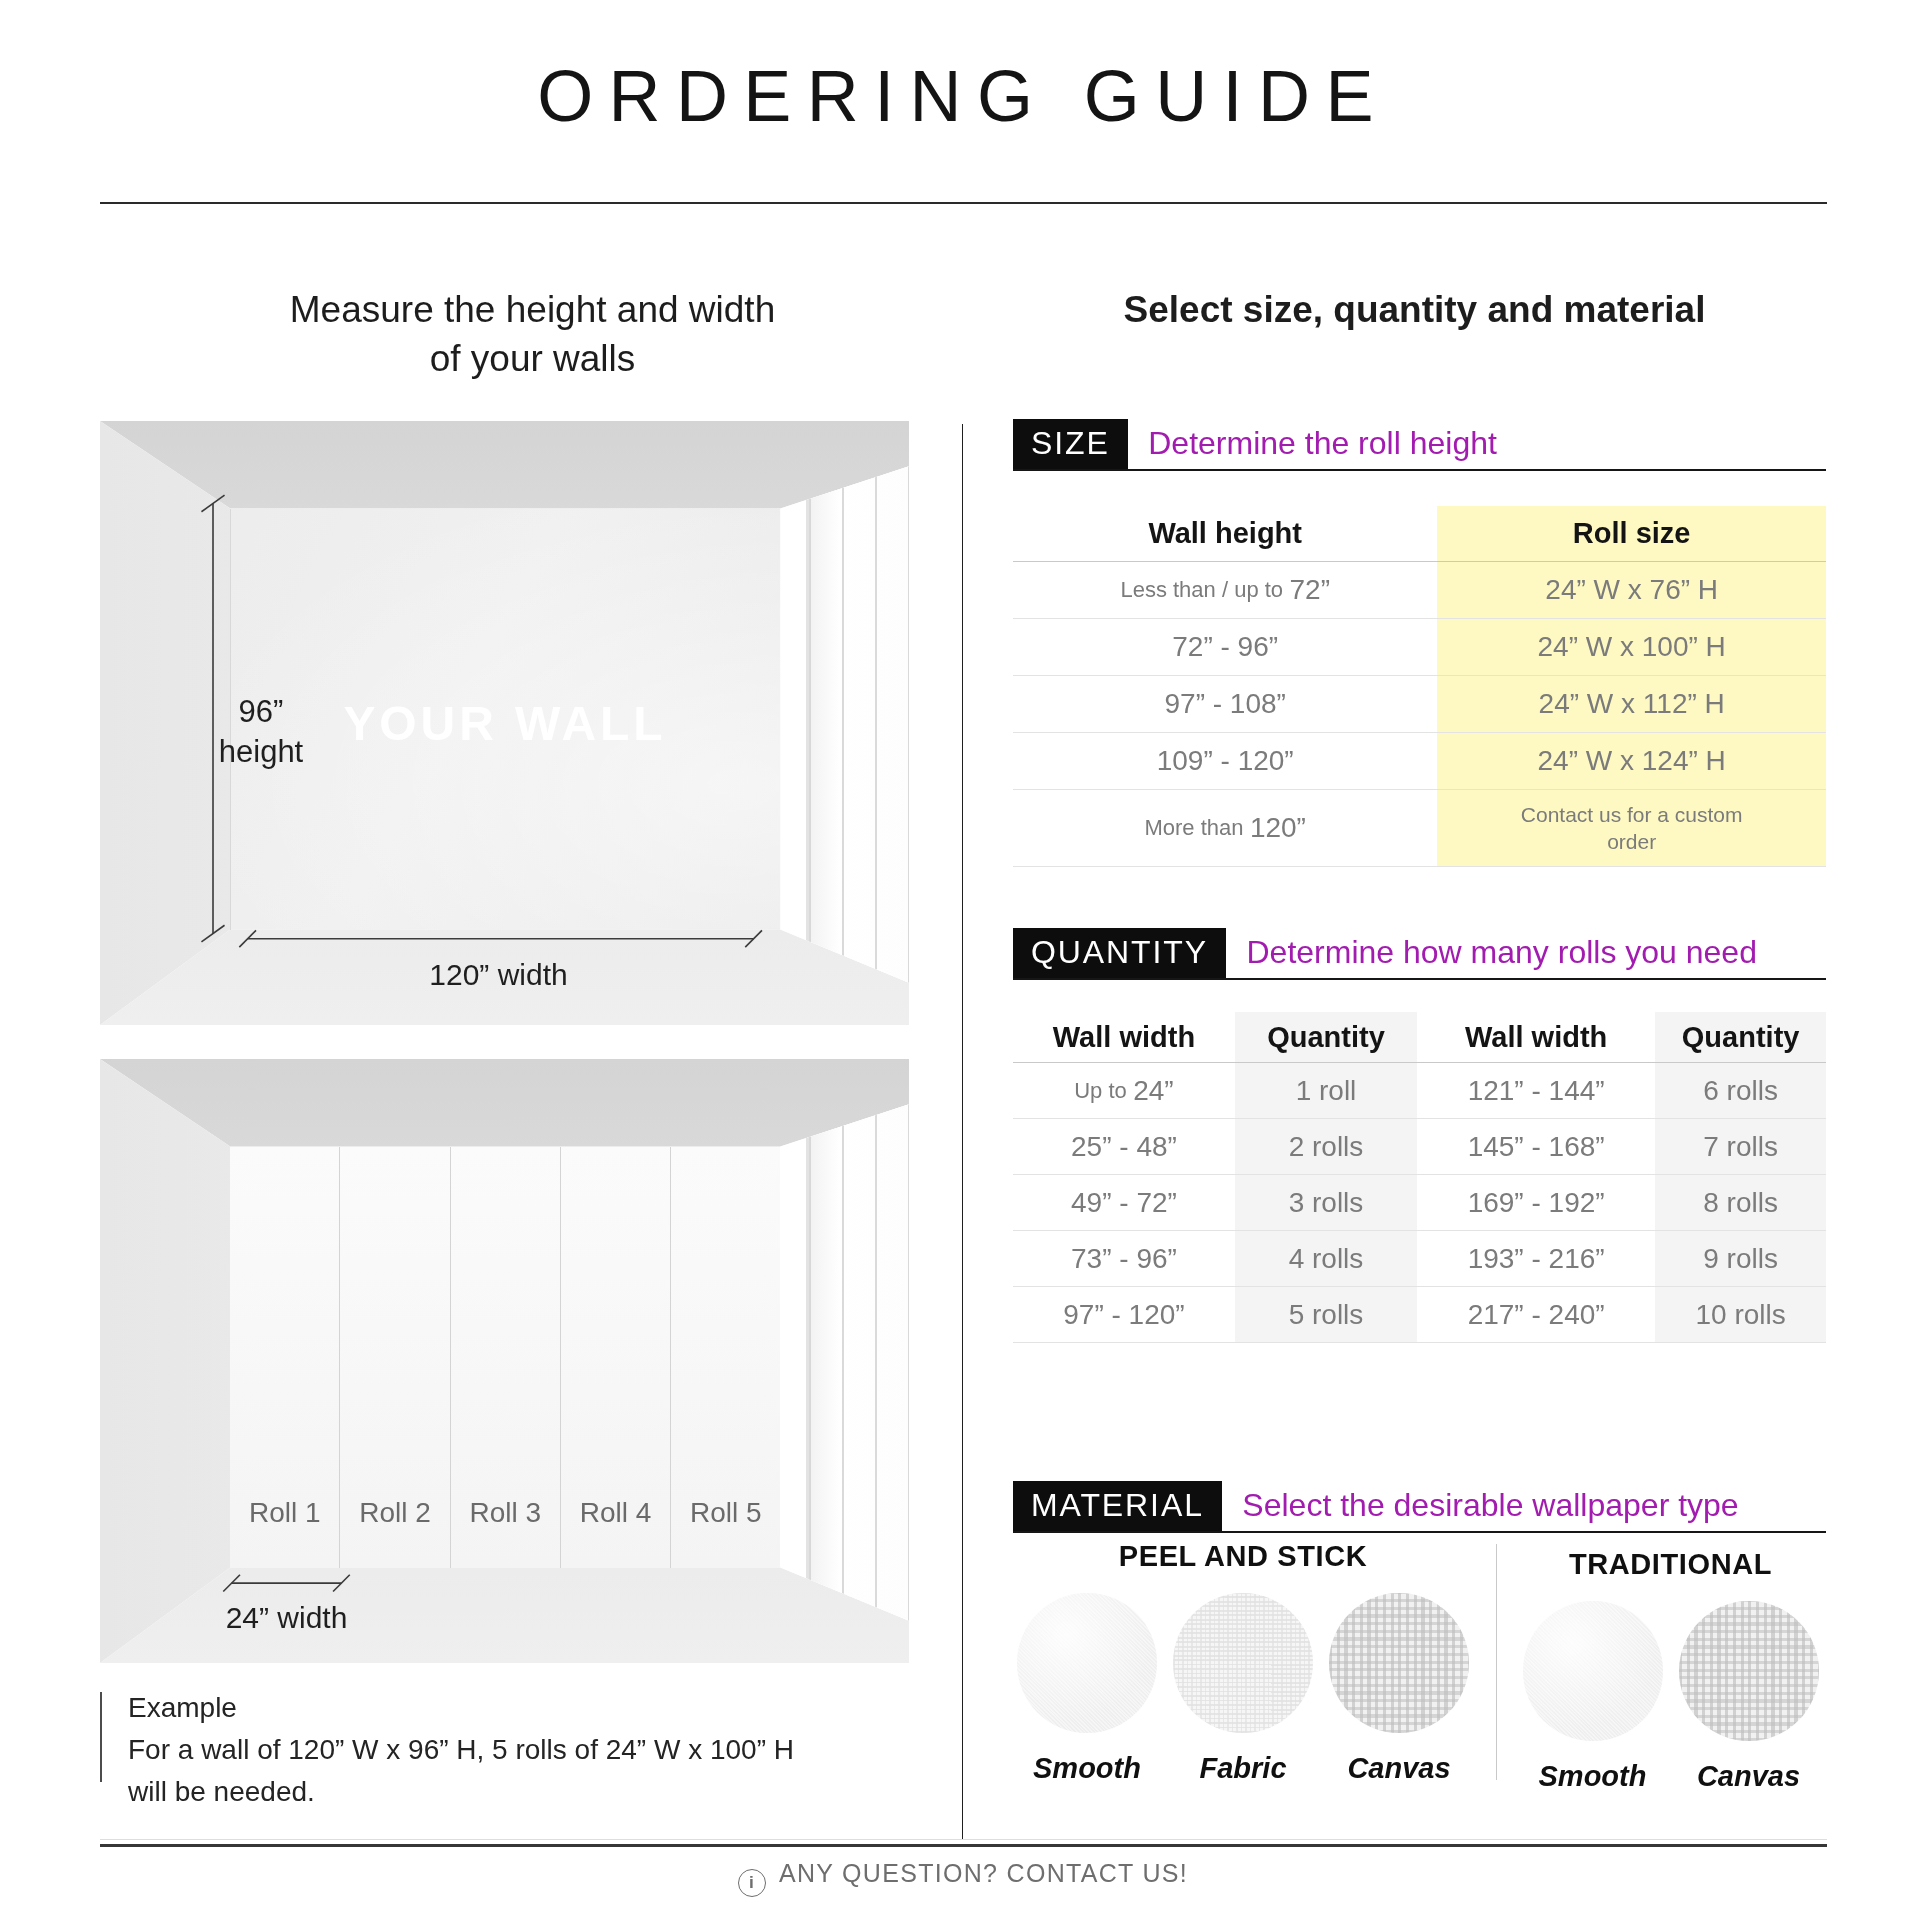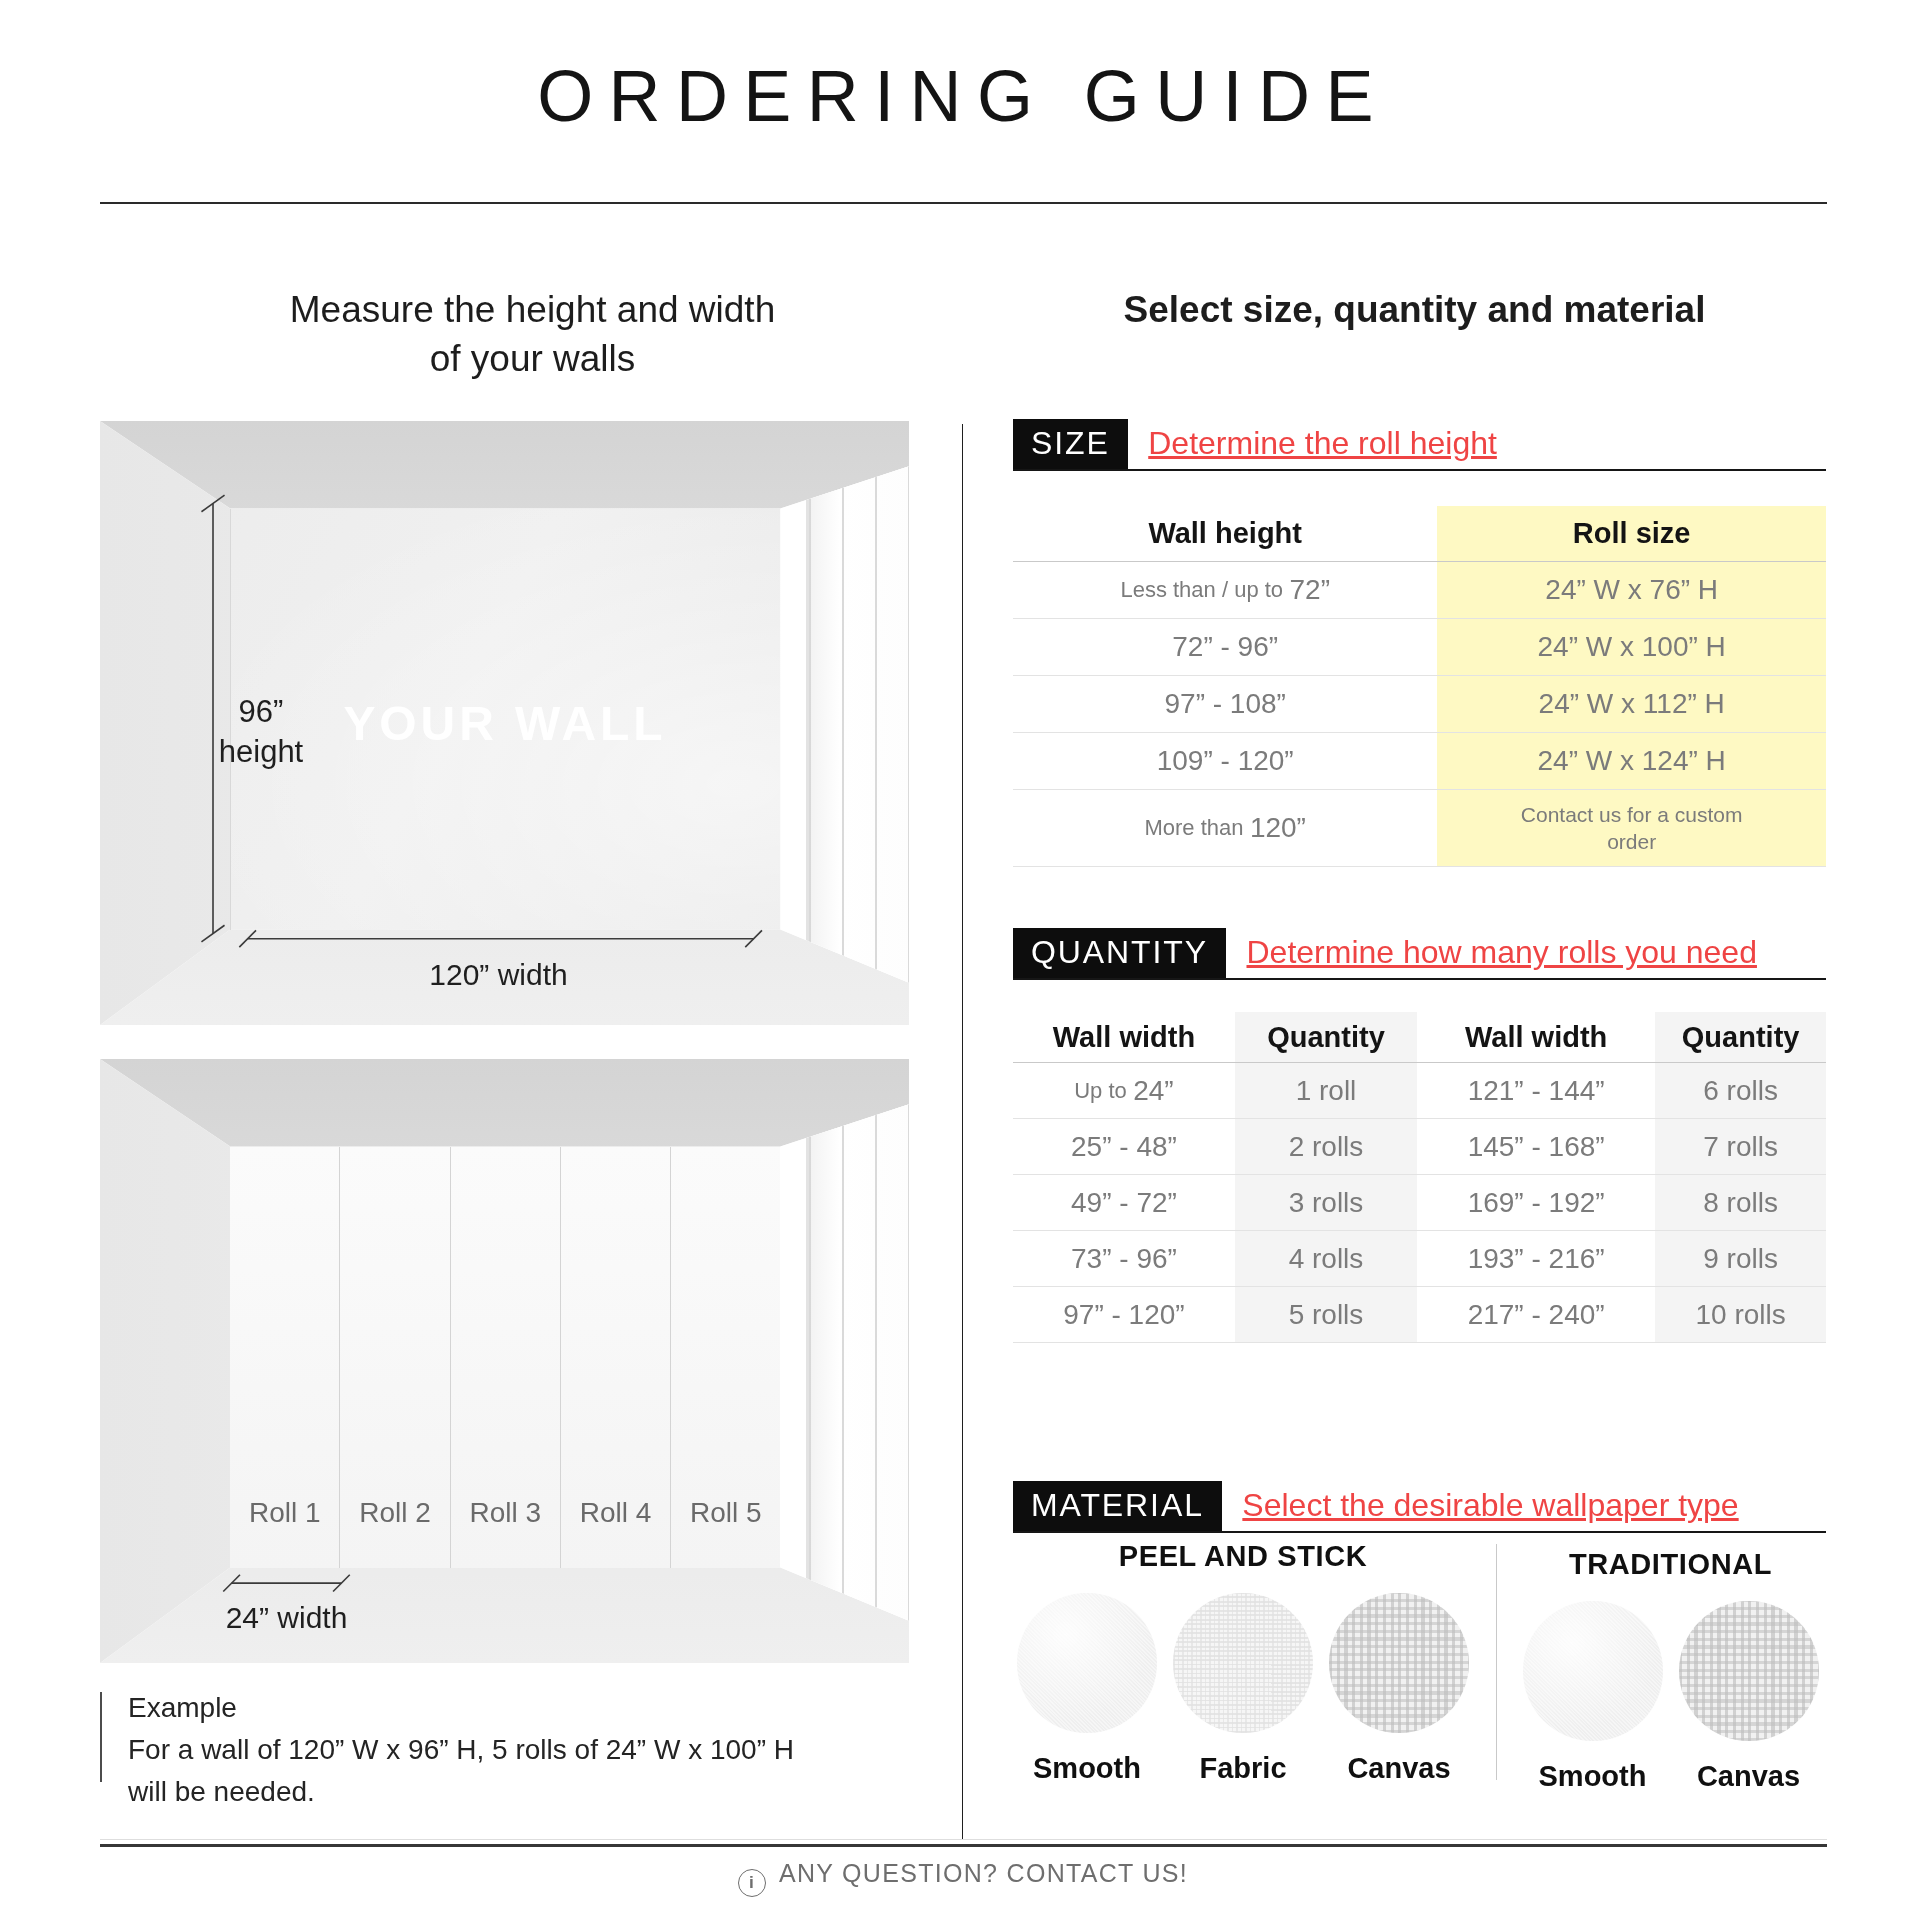--- a/index.html
+++ b/index.html
@@ -60,21 +60,21 @@
   
   .example{position:absolute;left:100px;top:1687px;width:796px;}
   .example-bar{position:absolute;left:0;top:5.1px;width:1.9px;height:90px;background:#4c4c4c;}
   .example-text{margin-left:28px;font-size:28px;color:#242424;line-height:1.5;}
 
   
   .sec-header{position:absolute;left:1013px;width:813px;display:flex;align-items:stretch;
               border-bottom:2.6px solid #161616;}
   .badge{background:#0d0d0d;color:#ffffff;font-size:32px;letter-spacing:1.9px;
          padding:6.4px 18px;display:flex;align-items:center;}
-  .sec-sub{font-size:32px;color:#ef4444;padding:6.4px 0 6.4px 20.5px;display:flex;align-items:center;text-decoration:underline;}
+  .sec-sub{font-size:32px;color:#a21caf;padding:6.4px 0 6.4px 20.5px;display:flex;align-items:center;}
 
   .size-header{top:419px;}
   .quantity-header{top:928px;}
   .material-header{top:1481px;}
 
   
   .size-table{position:absolute;left:1013px;top:506px;width:813px;}
   .srow{display:grid;grid-template-columns:52.2% 47.8%;}
   .srow .cell{display:flex;align-items:center;justify-content:center;text-align:center;}
   .srow .c2{background:#fef9c3;}
@@ -102,21 +102,21 @@
         align-items:center;justify-content:center;font-size:17.3px;font-weight:700;
         margin-right:11.6px;vertical-align:-6.4px;color:#8a8a8a;}
 
   
   .mat-body{position:absolute;left:1013px;top:1536px;width:813px;height:270px;}
   .mat-divider{position:absolute;left:483px;top:7.7px;width:1.3px;height:236px;background:#c9c9c9;}
   .mat-group{position:absolute;top:0;}
   .mat-group.g1{left:0;width:460px;}
   .mat-group.g2{left:491px;width:333px;margin-top:8px;}
   .group-name{text-align:center;font-size:29px;font-weight:700;letter-spacing:0.6px;color:#101010;margin-top:3.9px;}
-  .swatch-row{display:flex;justify-content:center;gap:16px;margin-top:20.5px;}
+  .swatch-row{display:flex;justify-content:center;gap:16px;margin-top:20.5px;font-style:italic;}
   .swatch{width:140px;display:flex;flex-direction:column;align-items:center;}
   .circle{width:140px;height:140px;border-radius:50%;}
   .tx-smooth{background:
       radial-gradient(circle at 35% 30%,rgba(255,255,255,.85),rgba(255,255,255,0) 65%),
       repeating-linear-gradient(45deg,#efefef 0 1.3px,#f6f6f6 1.3px 2.6px),#f2f2f2;}
   .tx-fabric{background:
       repeating-linear-gradient(0deg,rgba(225,225,225,.8) 0 1.9px,rgba(255,255,255,0) 1.9px 4.5px),
       repeating-linear-gradient(90deg,rgba(228,228,228,.8) 0 1.9px,rgba(255,255,255,0) 1.9px 4.5px),#f6f6f6;}
   .tx-canvas{background:
       repeating-linear-gradient(0deg,rgba(190,190,190,.55) 0 3.2px,rgba(255,255,255,0) 3.2px 7.7px),

